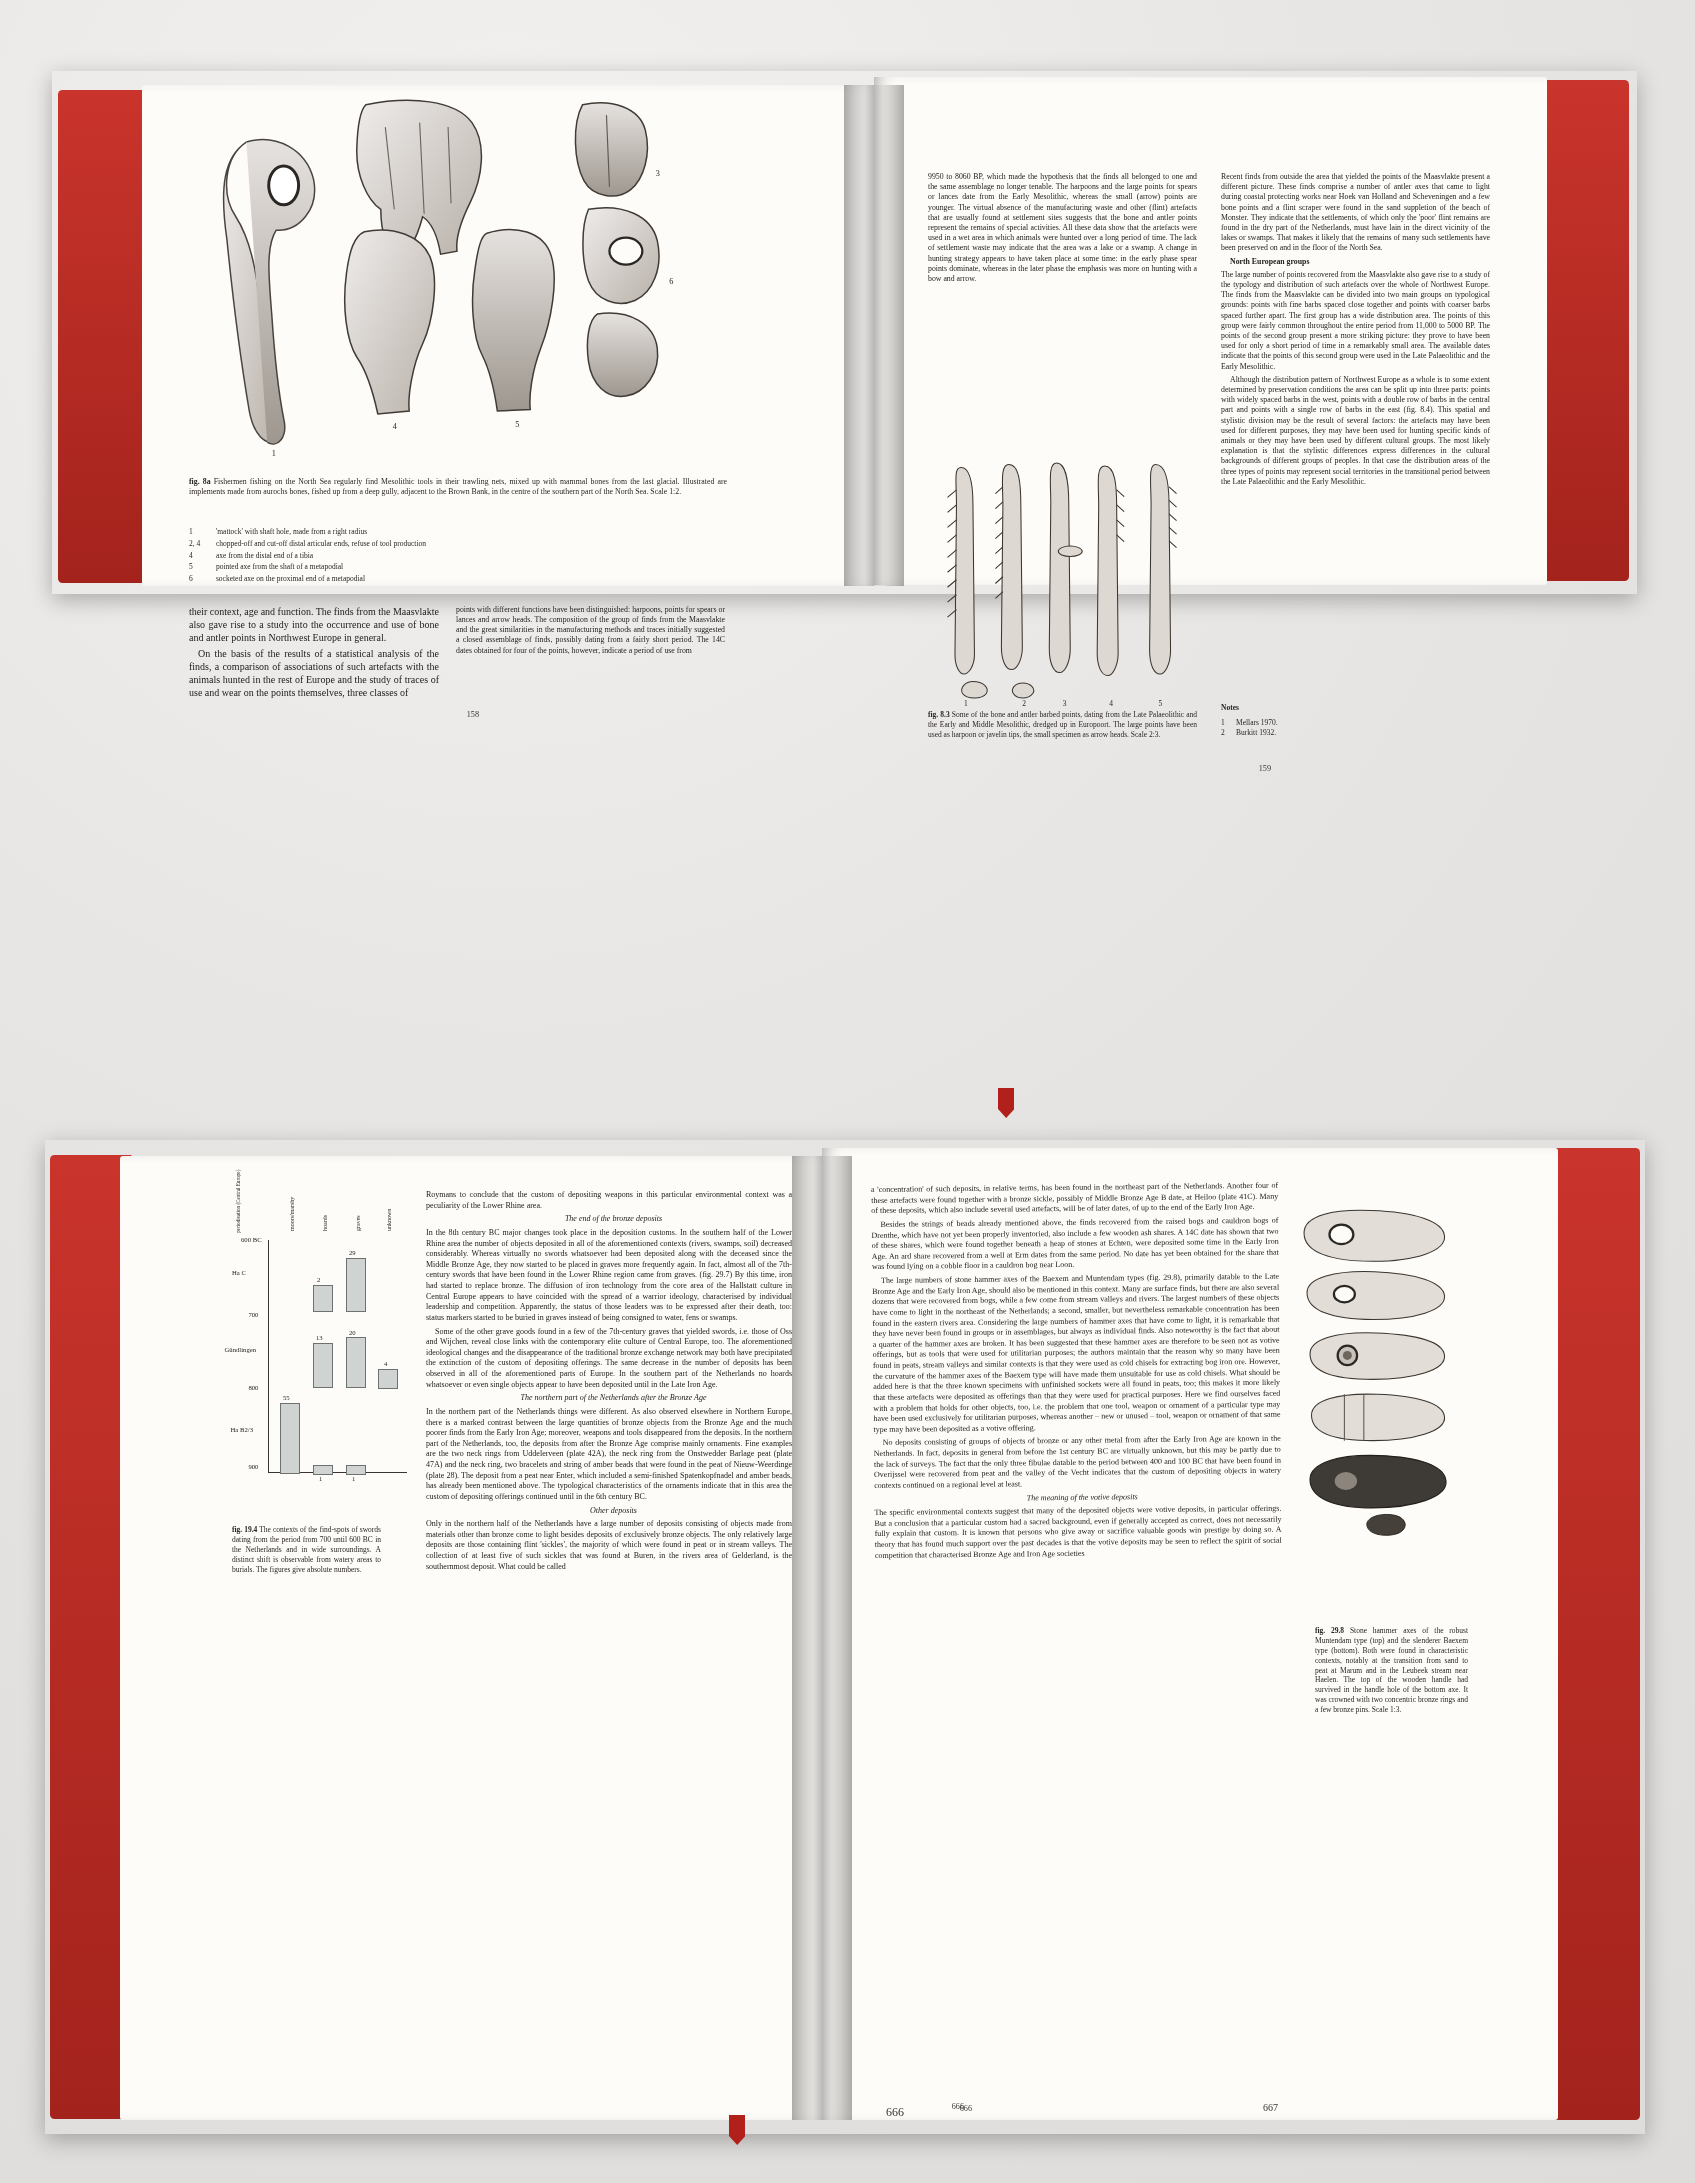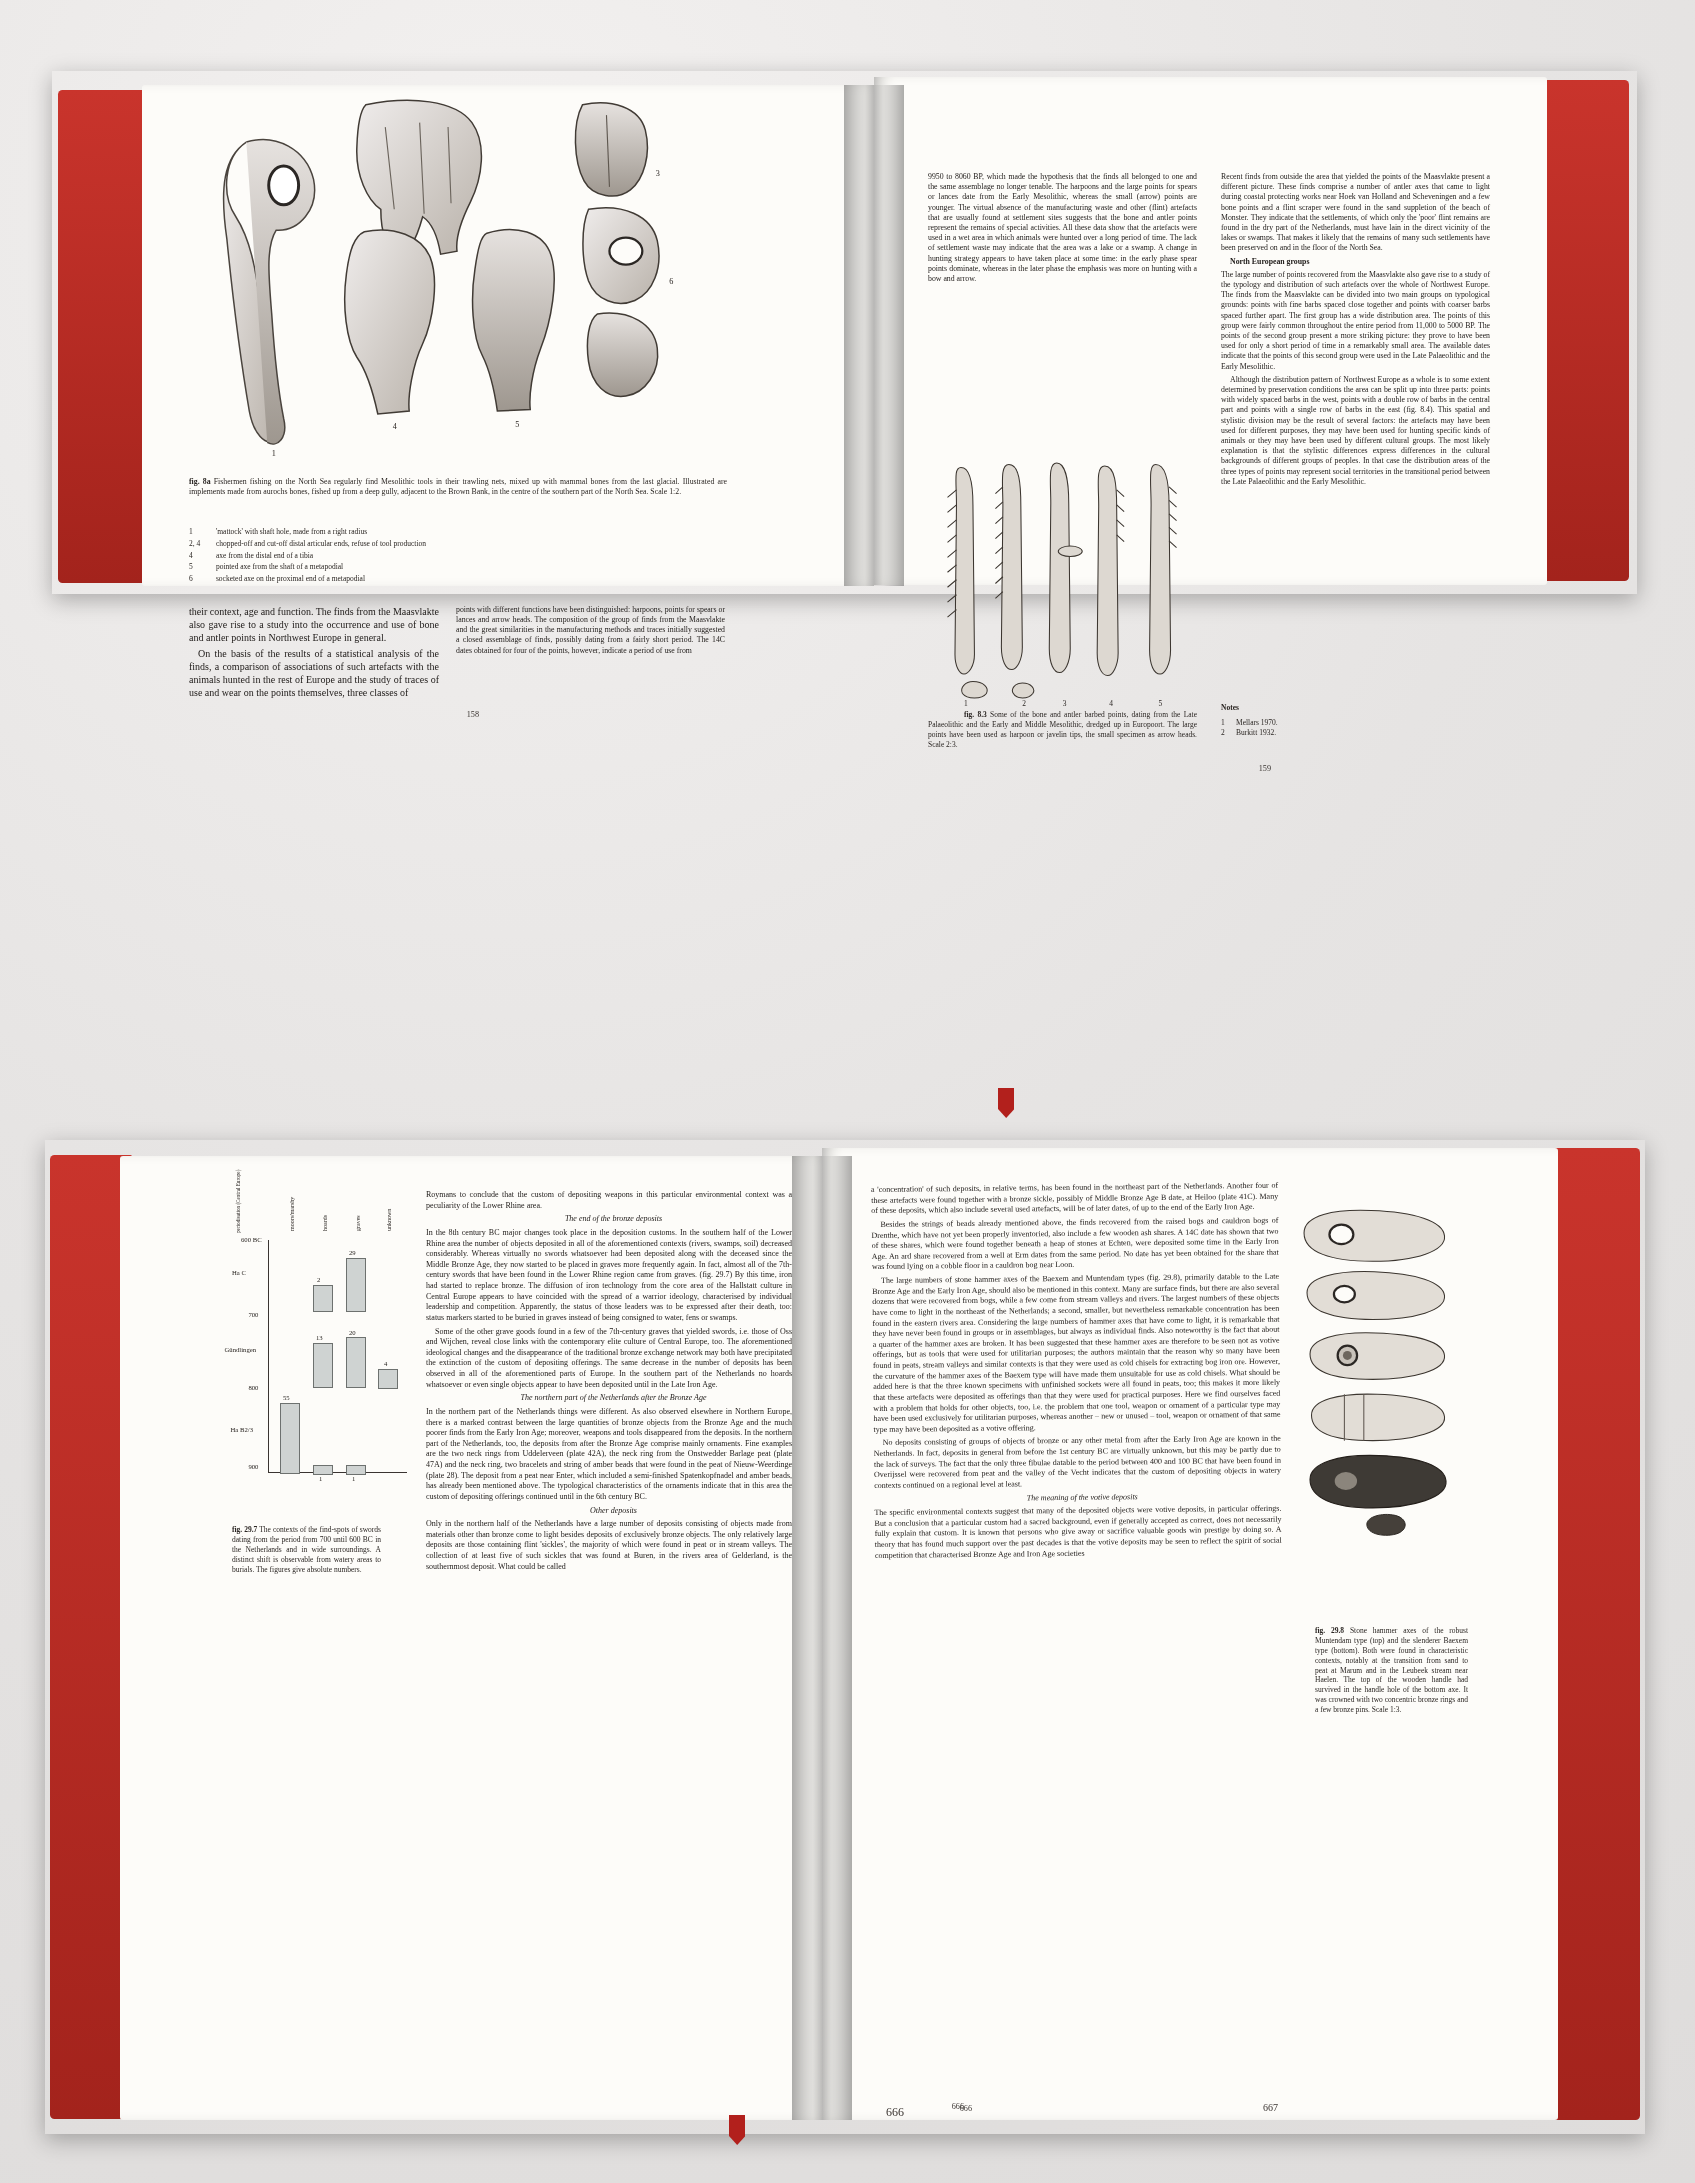--- a/index.html
+++ b/index.html
@@ -173,21 +173,21 @@
       <text x="44" y="328">1</text>
         <text x="122" y="328">2</text>
       <text x="176" y="328">3</text>
         <text x="238" y="328">4</text>
         <text x="304" y="328">5</text>
     </g>
   </svg>
 </div>
 
 <div class="caption" style="left:928px;top:710px;width:269px;font-size:7.5px;line-height:1.32;">
-  <span style="font-weight:bold;margin-left:36px;">fig. 8.3</span>
+  <span style="font-weight:bold;">fig. 8.3</span>
   <span>Some of the bone and antler barbed points, dating from the Late Palaeolithic and the Early and Middle Mesolithic, dredged up in Europoort. The large points have been used as harpoon or javelin tips, the small specimen as arrow heads. Scale 2:3.</span>
 </div>
 
 <div class="notes" style="left:1221px;top:703px;width:254px;font-size:7.5px;line-height:1.35;">
   <div style="font-weight:bold;margin-bottom:4.5px;">Notes</div>
   <div class="nline">
       <span class="nnum">1</span>
       <span>Mellars 1970.</span>
     </div>
   <div class="nline">
@@ -240,21 +240,21 @@
 
   <div class="bar" style="left:54px;top:215px;width:18px;height:69px;"></div>
   <div class="tick" style="left:57px;top:206px;">55</div>
   <div class="bar" style="left:87px;top:277px;width:18px;height:7.5px;"></div>
   <div class="tick" style="left:93px;top:287px;">1</div>
   <div class="bar" style="left:120px;top:277px;width:18px;height:7.5px;"></div>
   <div class="tick" style="left:126px;top:287px;">1</div>
 </div>
 
 <div class="caption" style="left:232px;top:1525px;width:149px;font-size:7.5px;line-height:1.32;">
-  <span style="font-weight:bold;">fig. 29.7</span>
+  <span style="font-weight:bold;">fig. 19.4</span>
   <span>The contexts of the find-spots of swords dating from the period from 700 until 600 BC in the Netherlands and in wide surroundings. A distinct shift is observable from watery areas to burials. The figures give absolute numbers.</span>
 </div>
 
 <div class="col" style="left:426px;top:1190px;width:366px;font-size:8px;line-height:1.33;">
   <p class="first">Roymans to conclude that the custom of depositing weapons in this particular environmental context was a peculiarity of the Lower Rhine area.</p>
   <p class="subhead">The end of the bronze deposits</p>
   <p class="first">In the 8th century BC major changes took place in the deposition customs. In the southern half of the Lower Rhine area the number of objects deposited in all of the aforementioned contexts (rivers, swamps, soil) decreased considerably. Whereas virtually no swords whatsoever had been deposited along with the deceased since the Middle Bronze Age, they now started to be placed in graves more frequently again. In fact, almost all of the 7th-century swords that have been found in the Lower Rhine region came from graves. (fig. 29.7) By this time, iron had started to replace bronze. The diffusion of iron technology from the core area of the Hallstatt culture in Central Europe appears to have coincided with the spread of a warrior ideology, characterised by individual leadership and competition. Apparently, the status of those leaders was to be expressed after their death, too: status markers started to be buried in graves instead of being consigned to water, fens or swamps.</p>
   <p>Some of the other grave goods found in a few of the 7th-century graves that yielded swords, i.e. those of Oss and Wijchen, reveal close links with the contemporary elite culture of Central Europe, too. The aforementioned ideological changes and the disappearance of the traditional bronze exchange network may both have precipitated the extinction of the custom of depositing offerings. The same decrease in the number of deposits has been observed in all of the aforementioned parts of Europe. In the southern part of the Netherlands no hoards whatsoever or even single objects appear to have been deposited until in the Late Iron Age.</p>
   <p class="subhead">The northern part of the Netherlands after the Bronze Age</p>
   <p class="first">In the northern part of the Netherlands things were different. As also observed elsewhere in Northern Europe, there is a marked contrast between the large quantities of bronze objects from the Bronze Age and the much poorer finds from the Early Iron Age; moreover, weapons and tools disappeared from the deposits. In the northern part of the Netherlands, too, the deposits from after the Bronze Age comprise mainly ornaments. Fine examples are the two neck rings from Uddelerveen (plate 42A), the neck ring from the Onstwedder Barlage peat (plate 47A) and the neck ring, two bracelets and string of amber beads that were found in the peat of Nieuw-Weerdinge (plate 28). The deposit from a peat near Enter, which included a semi-finished Spatenkopfnadel and amber beads, has already been mentioned above. The typological characteristics of the ornaments indicate that in this area the custom of depositing offerings continued until in the 6th century BC.</p>

